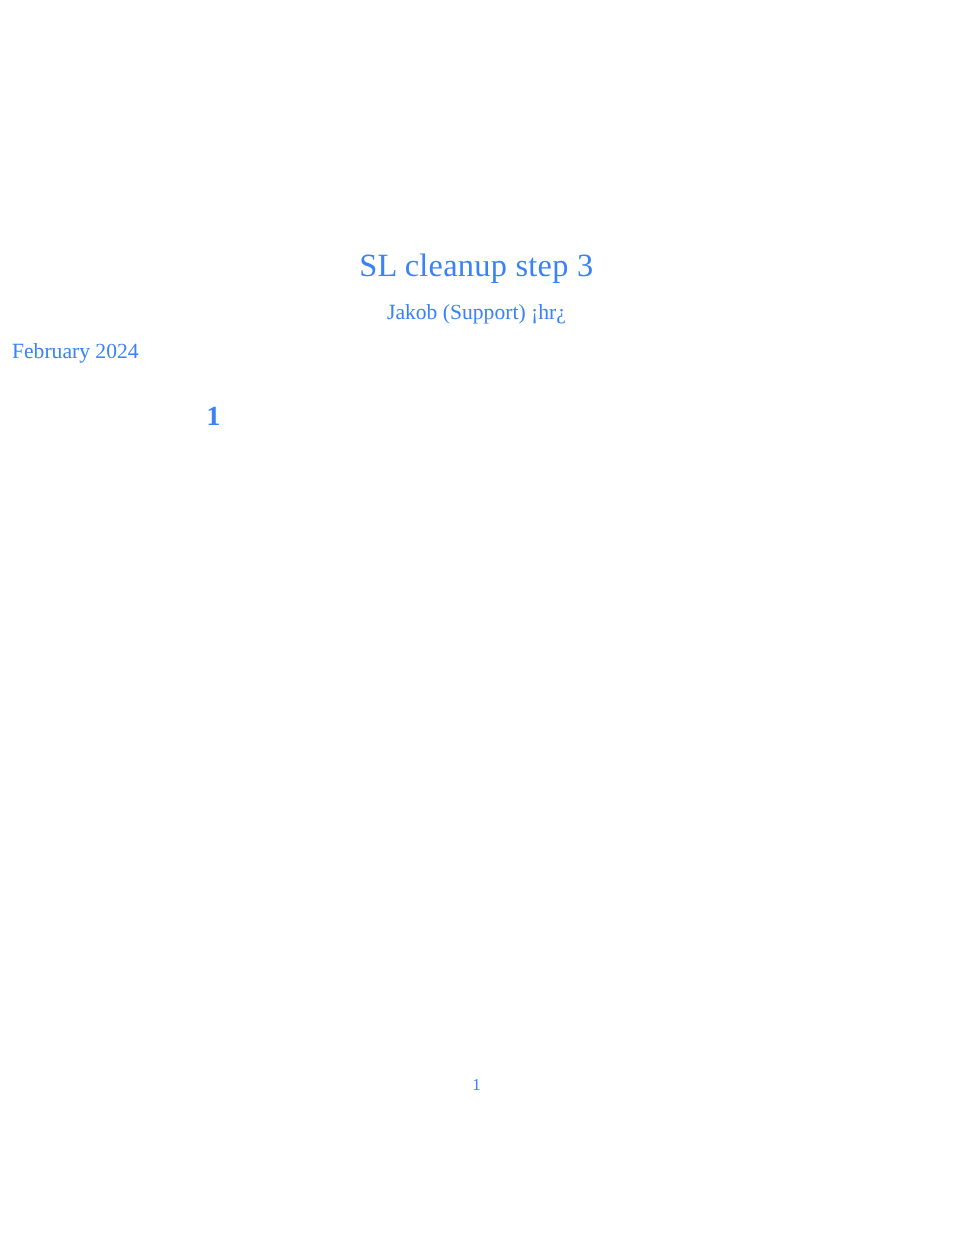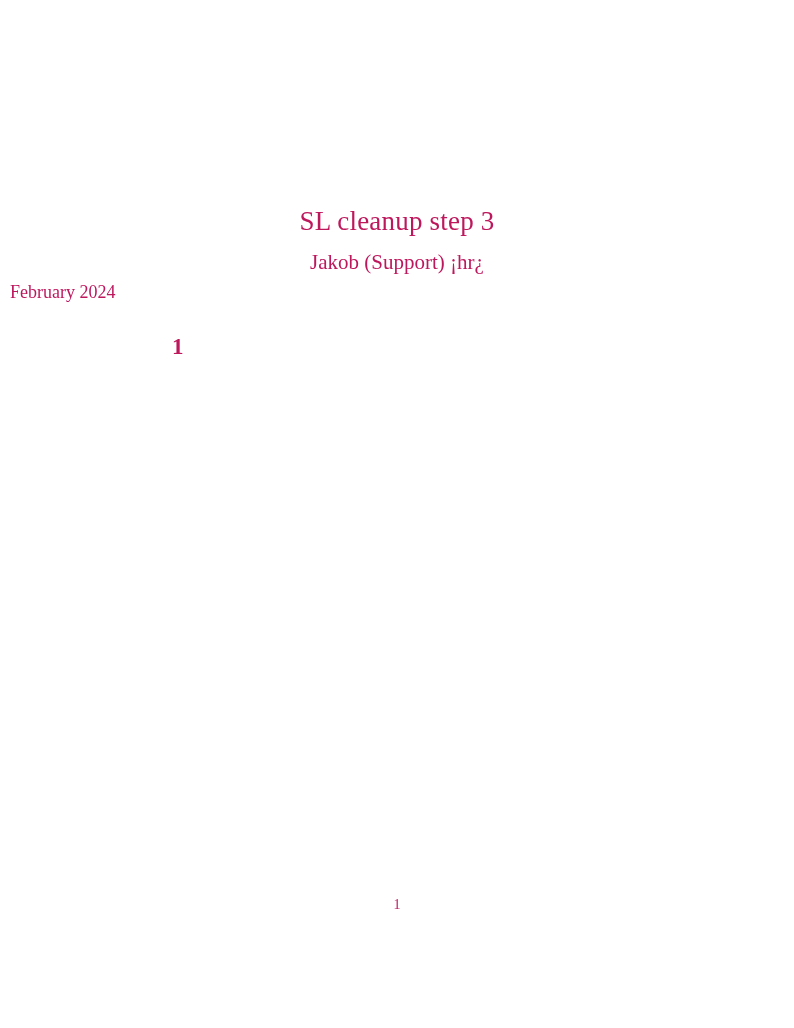--- a/index.html
+++ b/index.html
@@ -5,41 +5,41 @@
     html, body {
       margin: 0;
       padding: 0;
       background: #ffffff;
     }
     .page {
       position: relative;
       width: 794px;
       height: 1028px;
       background: #ffffff;
-      color: #be185d;
+      color: #3b82f6;
       font-family: "Liberation Serif", "DejaVu Serif", serif;
       overflow: hidden;
     }
     .doc-title {
       position: absolute;
       top: 206px;
       left: 0;
       width: 100%;
       text-align: center;
       font-size: 27px;
       font-weight: 400;
       letter-spacing: 0.2px;
     }
     .doc-author {
       position: absolute;
       top: 250px;
       left: 0;
       width: 100%;
       text-align: center;
-      font-size: 21px;
+      font-size: 18px;
       font-weight: 400;
     }
     .doc-date {
       position: absolute;
       top: 282px;
       left: 0;
       width: 100%;
       text-align: left;
       font-size: 18px;
       font-weight: 400;

